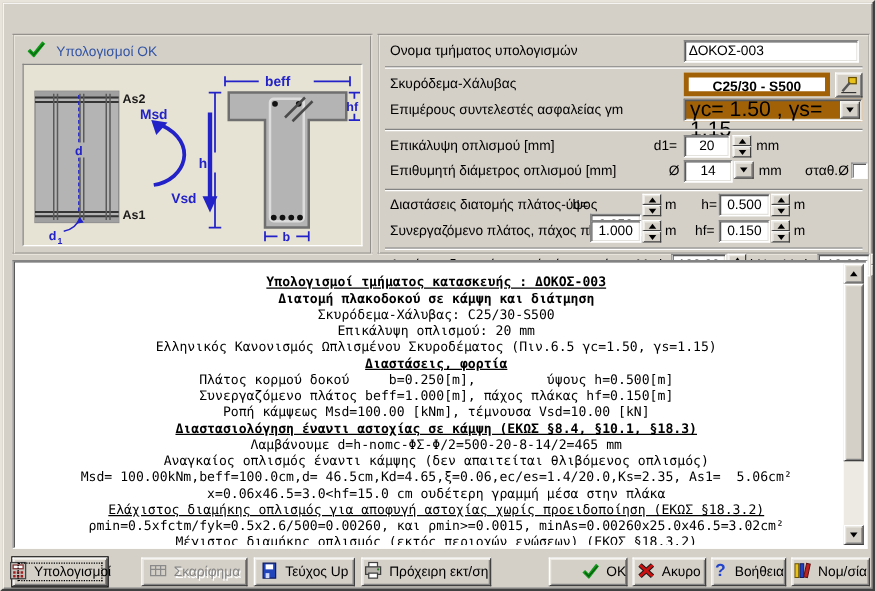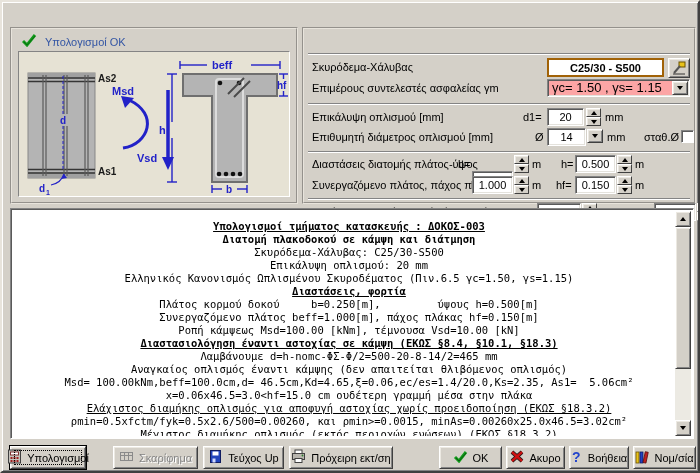--- a/index.html
+++ b/index.html
@@ -29,24 +29,24 @@
   .diagbox{position:absolute;left:6px;top:22px;width:272px;height:146px;background:#e6e2d4;
     border:1px solid;border-color:#848484 #fff #fff #848484;}
   
   .frow{position:absolute;left:0;width:100%;height:18px;line-height:18px;font-size:11px;color:#000;}
   .flabel{position:absolute;left:8px;white-space:nowrap;}
   .fsep{position:absolute;left:4px;right:4px;height:2px;border-top:1px solid #848484;border-bottom:1px solid #fff;}
   .tb{position:absolute;height:18px;background:#fff;border:1px solid;border-color:#848484 #fff #fff #848484;
     box-shadow:inset 1px 1px 0 #5a5a5a, inset -1px -1px 0 #e4e2dc;
     font:11px "Liberation Sans",sans-serif;padding:0 3px;outline:none;}
   .tb.center{text-align:center;}
-  .dispbox{position:absolute;height:19px;background:#fff;border:2px solid #a16207;
+  .dispbox{position:absolute;height:19px;background:#fff;border:4px solid #a16207;
     font-weight:bold;font-size:11px;text-align:center;line-height:17px;}
-  .ddown{position:absolute;height:18px;background:#fca5a5;border:1px solid;border-color:#848484 #fff #fff #848484;
-    box-shadow:inset 1px 1px 0 #5a5a5a, inset -1px -1px 0 #e4e2dc;font-size:13px;line-height:16px;padding-left:4px;}
+  .ddown{position:absolute;height:18px;background:#a16207;border:1px solid;border-color:#848484 #fff #fff #848484;
+    box-shadow:inset 1px 1px 0 #5a5a5a, inset -1px -1px 0 #e4e2dc;font-size:17px;line-height:16px;padding-left:4px;}
   .ddbtn{position:absolute;right:1px;top:1px;width:16px;height:14px;background:#d4d0c8;
     border:1px solid;border-color:#fff #404040 #404040 #fff;box-shadow:inset 1px 1px 0 #ece9e2,inset -1px -1px 0 #848484;
     display:flex;align-items:center;justify-content:center;}
   .spin{position:absolute;width:15px;height:18px;display:flex;flex-direction:column;}
   .sbtn{flex:1;background:#d4d0c8;border:1px solid;border-color:#fff #404040 #404040 #fff;
     box-shadow:inset 1px 1px 0 #ece9e2;display:flex;align-items:center;justify-content:center;}
   .tri-up{width:0;height:0;border-left:3px solid transparent;border-right:3px solid transparent;border-bottom:4px solid #000;}
   .tri-down{width:0;height:0;border-left:3px solid transparent;border-right:3px solid transparent;border-top:4px solid #000;}
   .cbox{position:absolute;width:13px;height:13px;background:#fff;border:1px solid;
     border-color:#848484 #fff #fff #848484;box-shadow:inset 1px 1px 0 #5a5a5a;}
@@ -169,20 +169,24 @@
           <line x1="193" y1="137" x2="203" y2="137"></line>
             <line x1="218" y1="137" x2="228" y2="137"></line>
         </g>
         <text x="207" y="141" font-size="10" font-weight="bold" fill="#2222c8">b</text>
       </svg>
     </div>
   </div>
 
   <div class="groupbox gb-right">
 
+    <div class="frow" style="top:3px;">
+      <span class="flabel">Ονομα τμήματος υπολογισμών</span>
+      <input class="tb" style="left: 243px; top: 0px; width: 140px;" value="ΔΟΚΟΣ-003">
+    </div>
     <div class="fsep" style="top:24px;"></div>
 
     <div class="frow" style="top:29px;">
       <span class="flabel">Σκυρόδεμα-Χάλυβας</span>
       <span class="dispbox" style="left:243px;top:0;width:117px;">C25/30 - S500</span>
       <span class="ddbtn" style="left:364px;top:0;width:22px;height:20px;position:absolute;">
         <svg width="14" height="14" viewBox="0 0 14 14">
           <rect x="7" y="1" width="6" height="5" fill="#e8c21a" stroke="#6a5200" stroke-width="1"></rect>
           <line x1="8" y1="5" x2="2" y2="12" stroke="#555" stroke-width="2"></line>
           <line x1="1" y1="13" x2="13" y2="13" stroke="#333" stroke-width="1"></line>
@@ -366,21 +370,21 @@
       <svg width="15" height="15" viewBox="0 0 15 15">
         <rect x="4" y="1" width="7" height="4" fill="#fff" stroke="#404040"></rect>
         <rect x="1.5" y="4.5" width="12" height="6" fill="#b8b5ae" stroke="#404040"></rect>
         <rect x="4" y="9.5" width="7" height="4" fill="#fff" stroke="#404040"></rect>
         <circle cx="11.5" cy="6.5" r="0.9" fill="#2a7a2a"></circle>
       </svg>
     </span>
     <span>Πρόχειρη εκτ/ση</span>
   </div>
 
-  <div class="btn" style="left:437px;width:63px;">
+  <div class="btn" style="left:437px;width:63px;justify-content:flex-end;">
     <span class="ico">
       <svg width="15" height="13" viewBox="0 0 15 13">
         <polyline points="2,7 6,11 13,2" fill="none" stroke="#11991a" stroke-width="3"></polyline>
         <polyline points="3,8 6,11 13,3" fill="none" stroke="#0a5c10" stroke-width="1"></polyline>
       </svg>
     </span>
     <span>OK</span>
   </div>
 
   <div class="btn" style="left:504px;width:59px;">

